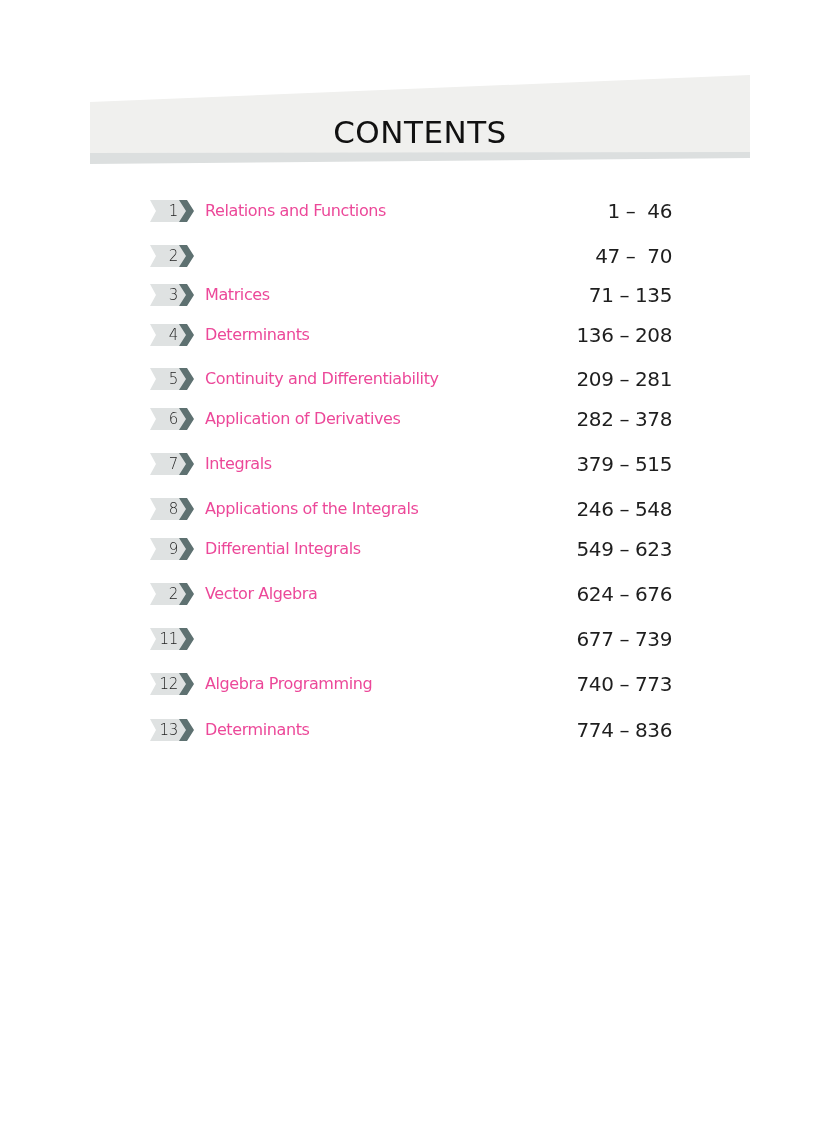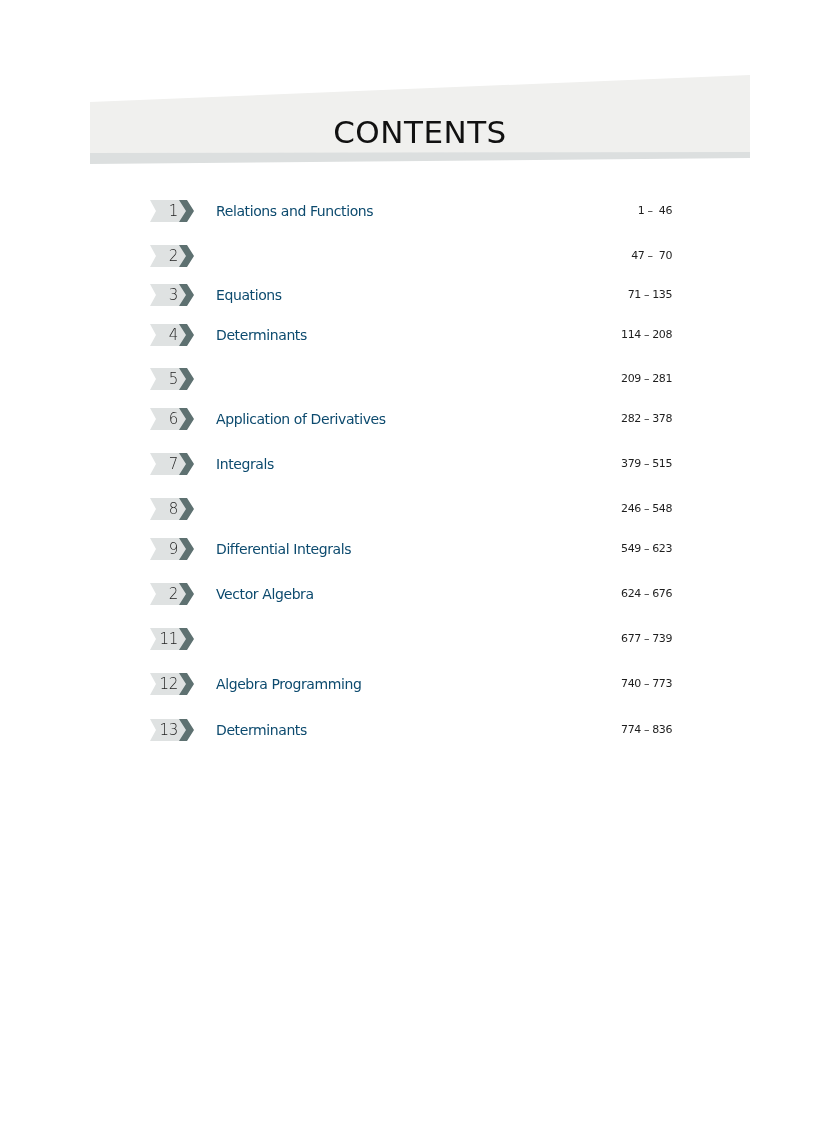--- a/index.html
+++ b/index.html
@@ -69,35 +69,35 @@
       top: 2px;
       font-family: "DejaVu Sans", sans-serif;
       font-size: 15px;
       color: #222222;
       line-height: 20px;
       letter-spacing: -0.3px;
       font-weight: 300;
     }
     .chapter-title {
       position: absolute;
-      left: 66px;
+      left: 55px;
       top: 2px;
       font-family: "DejaVu Sans", sans-serif;
-      font-size: 14px;
+      font-size: 16px;
       letter-spacing: -0.4px;
-      color: #0c4a6e;
+      color: #ec4899;
       line-height: 20px;
       white-space: nowrap;
     }
     .pages {
       position: absolute;
       right: 0;
       top: 2px;
       font-family: "DejaVu Sans", sans-serif;
-      font-size: 11px;
+      font-size: 20px;
       letter-spacing: -0.4px;
       color: #1e1e1e;
       line-height: 20px;
       white-space: pre;
       text-align: left;
     }
   </style>
 </head>
 <body>
 
@@ -132,42 +132,43 @@
       <span class="pages">47 –  70</span>
     </div>
     <div class="toc-row" style="top: 283px;">
       <div class="badge">
         <svg width="46" height="24" viewBox="0 0 46 24">
           <polygon points="0,1 31,1 38,12 31,23 0,23 6,12" fill="#dfe2e2"></polygon>
           <polygon points="29,1 37,1 44,12 37,23 29,23 36,12" fill="#5e7171"></polygon>
         </svg>
         <span class="badge-num">3</span>
       </div>
-      <span class="chapter-title">Equations</span>
+      <span class="chapter-title">Matrices</span>
       <span class="pages">71 – 135</span>
     </div>
     <div class="toc-row" style="top: 323px;">
       <div class="badge">
         <svg width="46" height="24" viewBox="0 0 46 24">
           <polygon points="0,1 31,1 38,12 31,23 0,23 6,12" fill="#dfe2e2"></polygon>
           <polygon points="29,1 37,1 44,12 37,23 29,23 36,12" fill="#5e7171"></polygon>
         </svg>
         <span class="badge-num">4</span>
       </div>
       <span class="chapter-title">Determinants</span>
-      <span class="pages">114 – 208</span>
+      <span class="pages">136 – 208</span>
     </div>
     <div class="toc-row" style="top: 367px;">
       <div class="badge">
         <svg width="46" height="24" viewBox="0 0 46 24">
           <polygon points="0,1 31,1 38,12 31,23 0,23 6,12" fill="#dfe2e2"></polygon>
           <polygon points="29,1 37,1 44,12 37,23 29,23 36,12" fill="#5e7171"></polygon>
         </svg>
         <span class="badge-num">5</span>
       </div>
+      <span class="chapter-title">Continuity and Differentiability</span>
       <span class="pages">209 – 281</span>
     </div>
     <div class="toc-row" style="top: 407px;">
       <div class="badge">
         <svg width="46" height="24" viewBox="0 0 46 24">
           <polygon points="0,1 31,1 38,12 31,23 0,23 6,12" fill="#dfe2e2"></polygon>
           <polygon points="29,1 37,1 44,12 37,23 29,23 36,12" fill="#5e7171"></polygon>
         </svg>
         <span class="badge-num">6</span>
       </div>
@@ -186,20 +187,21 @@
       <span class="pages">379 – 515</span>
     </div>
     <div class="toc-row" style="top: 497px;">
       <div class="badge">
         <svg width="46" height="24" viewBox="0 0 46 24">
           <polygon points="0,1 31,1 38,12 31,23 0,23 6,12" fill="#dfe2e2"></polygon>
           <polygon points="29,1 37,1 44,12 37,23 29,23 36,12" fill="#5e7171"></polygon>
         </svg>
         <span class="badge-num">8</span>
       </div>
+      <span class="chapter-title">Applications of the Integrals</span>
       <span class="pages">246 – 548</span>
     </div>
     <div class="toc-row" style="top: 537px;">
       <div class="badge">
         <svg width="46" height="24" viewBox="0 0 46 24">
           <polygon points="0,1 31,1 38,12 31,23 0,23 6,12" fill="#dfe2e2"></polygon>
           <polygon points="29,1 37,1 44,12 37,23 29,23 36,12" fill="#5e7171"></polygon>
         </svg>
         <span class="badge-num">9</span>
       </div>

